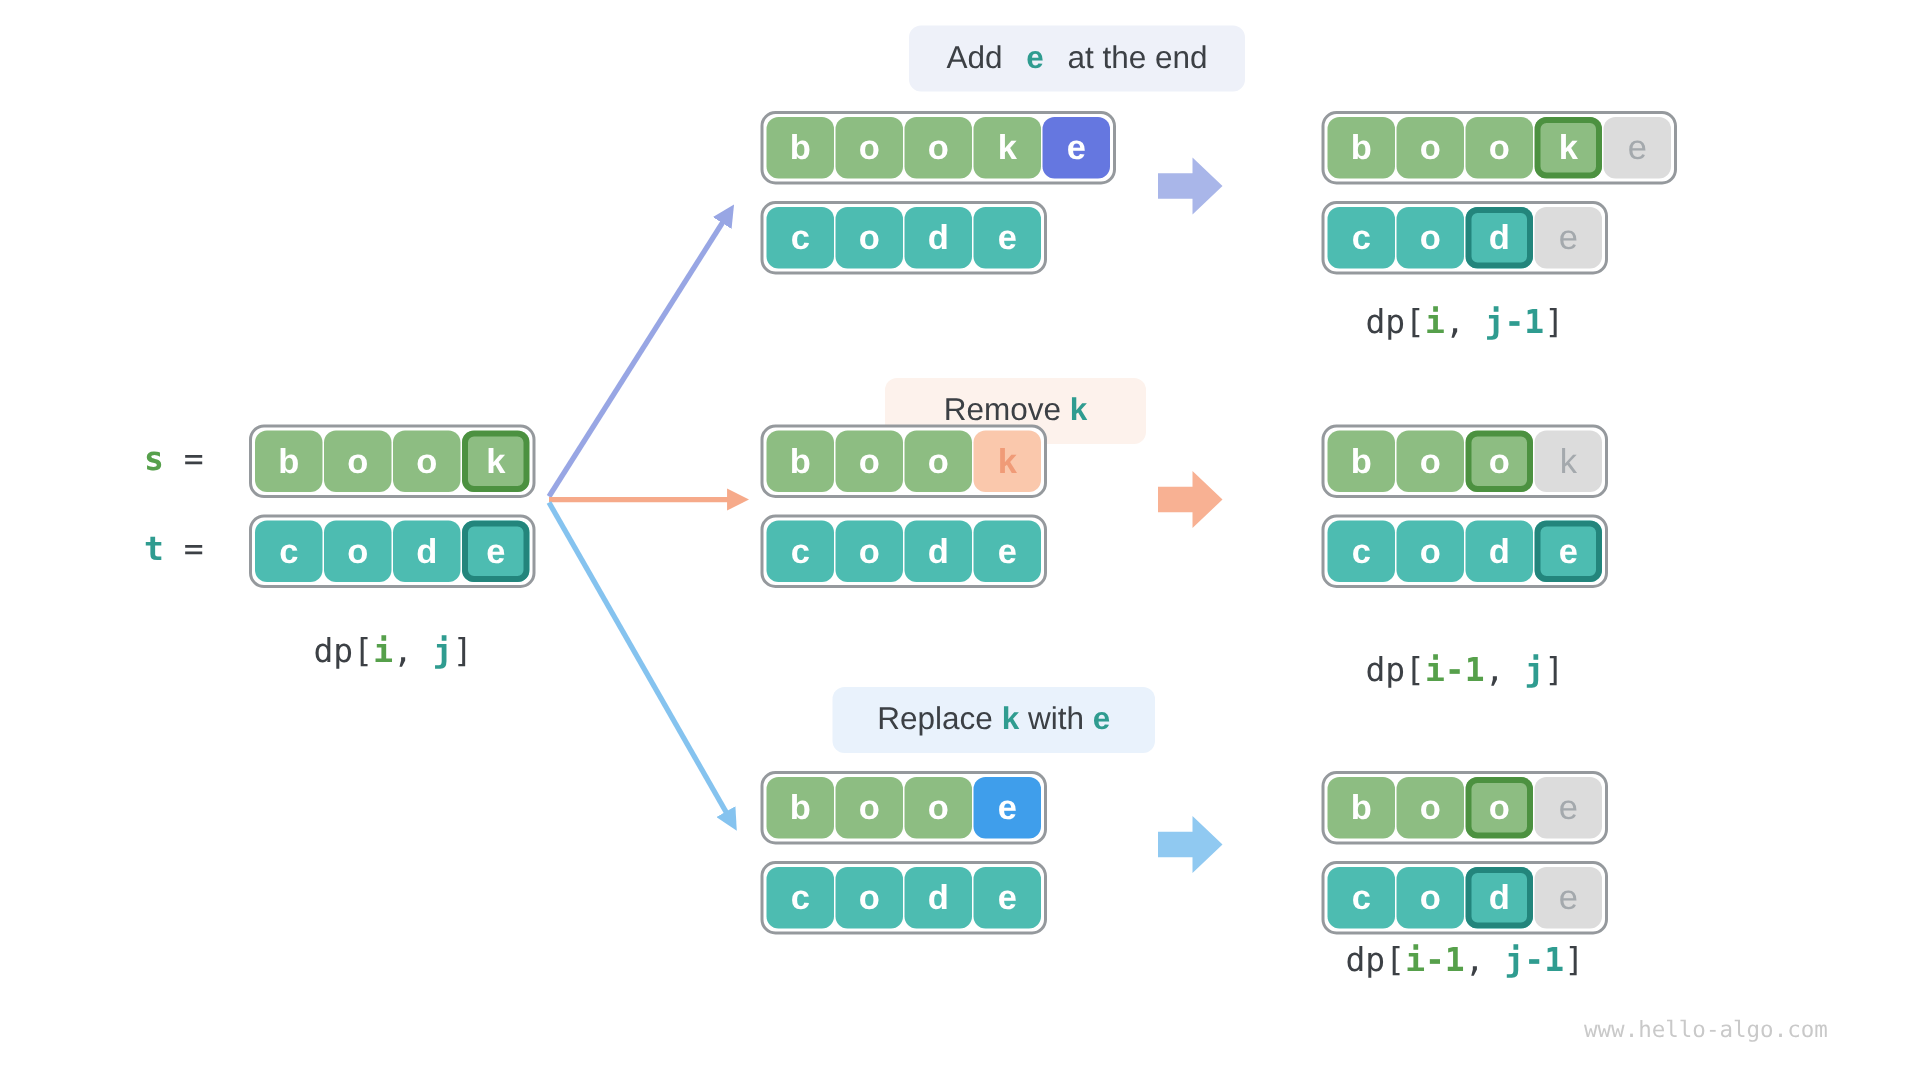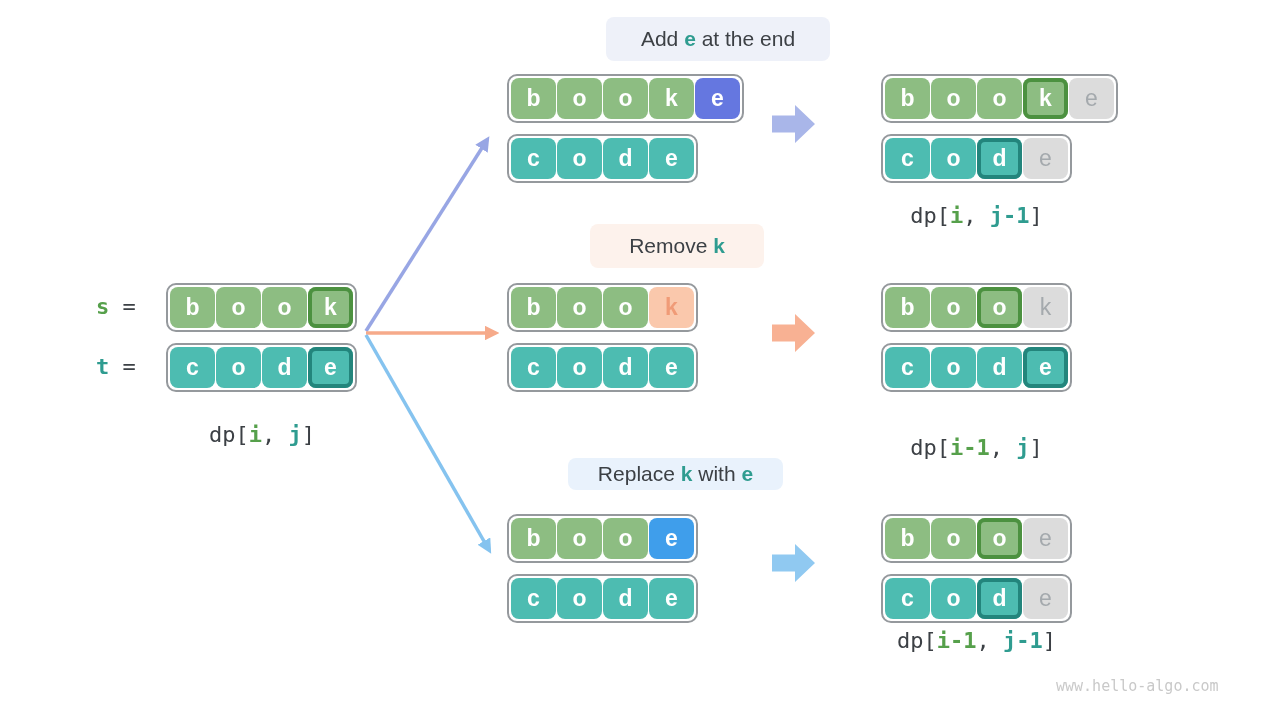--- a/index.html
+++ b/index.html
@@ -15,22 +15,22 @@
   .cell[data-variant="teal"]{background:var(--cell-teal);}
   .cell[data-variant="teal-hl"]{background:var(--cell-teal);box-shadow:inset 0 0 0 4px var(--cell-teal-ring);}
   .cell[data-variant="gray"]{background:var(--cell-gray);color:var(--cell-gray-text);font-weight:400;}
   .cell[data-variant="indigo"]{background:var(--cell-indigo);}
   .cell[data-variant="blue"]{background:var(--cell-blue);}
   .cell[data-variant="salmon"]{background:var(--cell-salmon);color:var(--cell-salmon-text);}
   .pill{position:absolute;display:flex;align-items:center;justify-content:center;border-radius:8px;
         font-size:21px;color:var(--text-dark);z-index:2;}
   .pill span{white-space:pre;}
   .pill span[data-accent="yes"]{color:var(--accent-teal);font-weight:700;}
-  .pill-add{background:var(--pill-lavender);}
-  .pill-remove{background:var(--pill-peach);}
+  .pill-add{background:var(--pill-lavender);gap:10px;}
+  .pill-remove{background:var(--pill-peach);margin-top:28px;}
   .pill-replace{background:var(--pill-blue);}
   .dp{position:absolute;text-align:center;font-family:"DejaVu Sans Mono",monospace;font-size:22px;
       color:var(--text-dark);z-index:2;}
   .dp span{white-space:pre;}
   .dp span[data-color="plain"]{color:var(--text-dark);}
   .dp span[data-color="green"]{color:var(--accent-green);font-weight:700;}
   .dp span[data-color="teal"]{color:var(--accent-teal);font-weight:700;}
   .var-label{position:absolute;height:47px;display:flex;align-items:center;
              font:700 22px "DejaVu Sans Mono",monospace;z-index:2;}
   .var-label .vname-s{color:var(--accent-green);}
@@ -115,21 +115,21 @@
   <span class="cell" data-variant="green">o</span>
   <span class="cell" data-variant="salmon">k</span>
 </div>
 <div class="row-box" style="left:507px;top:343px">
   <span class="cell" data-variant="teal">c</span>
   <span class="cell" data-variant="teal">o</span>
   <span class="cell" data-variant="teal">d</span>
   <span class="cell" data-variant="teal">e</span>
 </div>
 
-<div class="pill pill-replace" style="left:568px;top:458px;width:215px;height:32px">
+<div class="pill pill-replace" style="left:555px;top:458px;width:215px;height:44px">
   <span data-accent="no">Replace </span>
     <span data-accent="yes">k</span>
     <span data-accent="no"> with </span>
     <span data-accent="yes">e</span>
 </div>
 <div class="row-box" style="left:507px;top:514px">
   <span class="cell" data-variant="green">b</span>
   <span class="cell" data-variant="green">o</span>
   <span class="cell" data-variant="green">o</span>
   <span class="cell" data-variant="blue">e</span>

